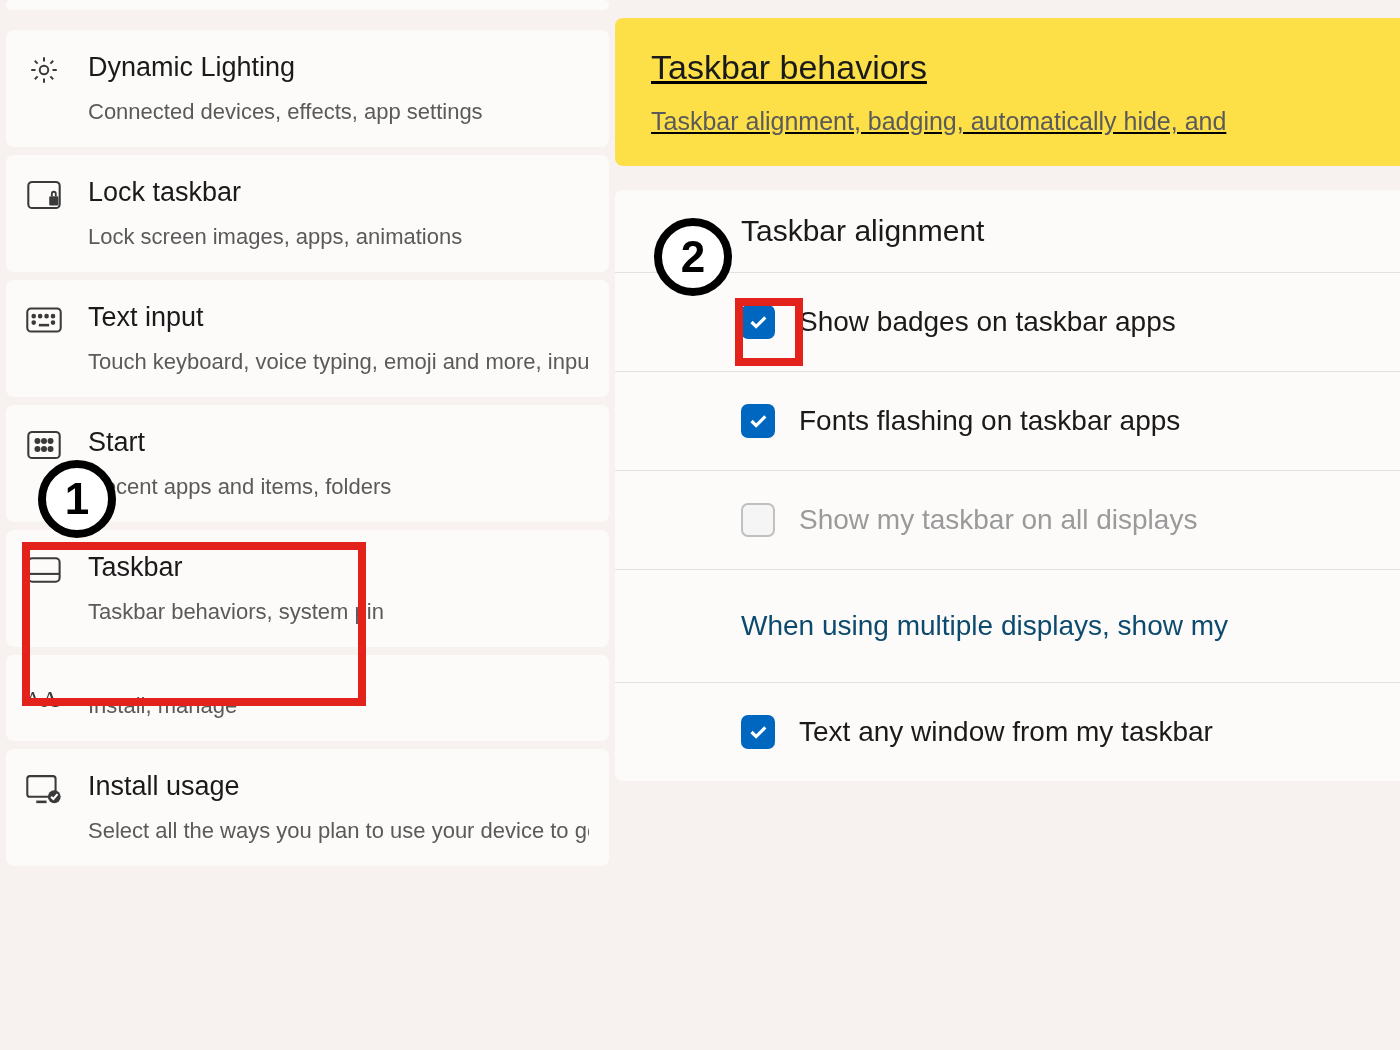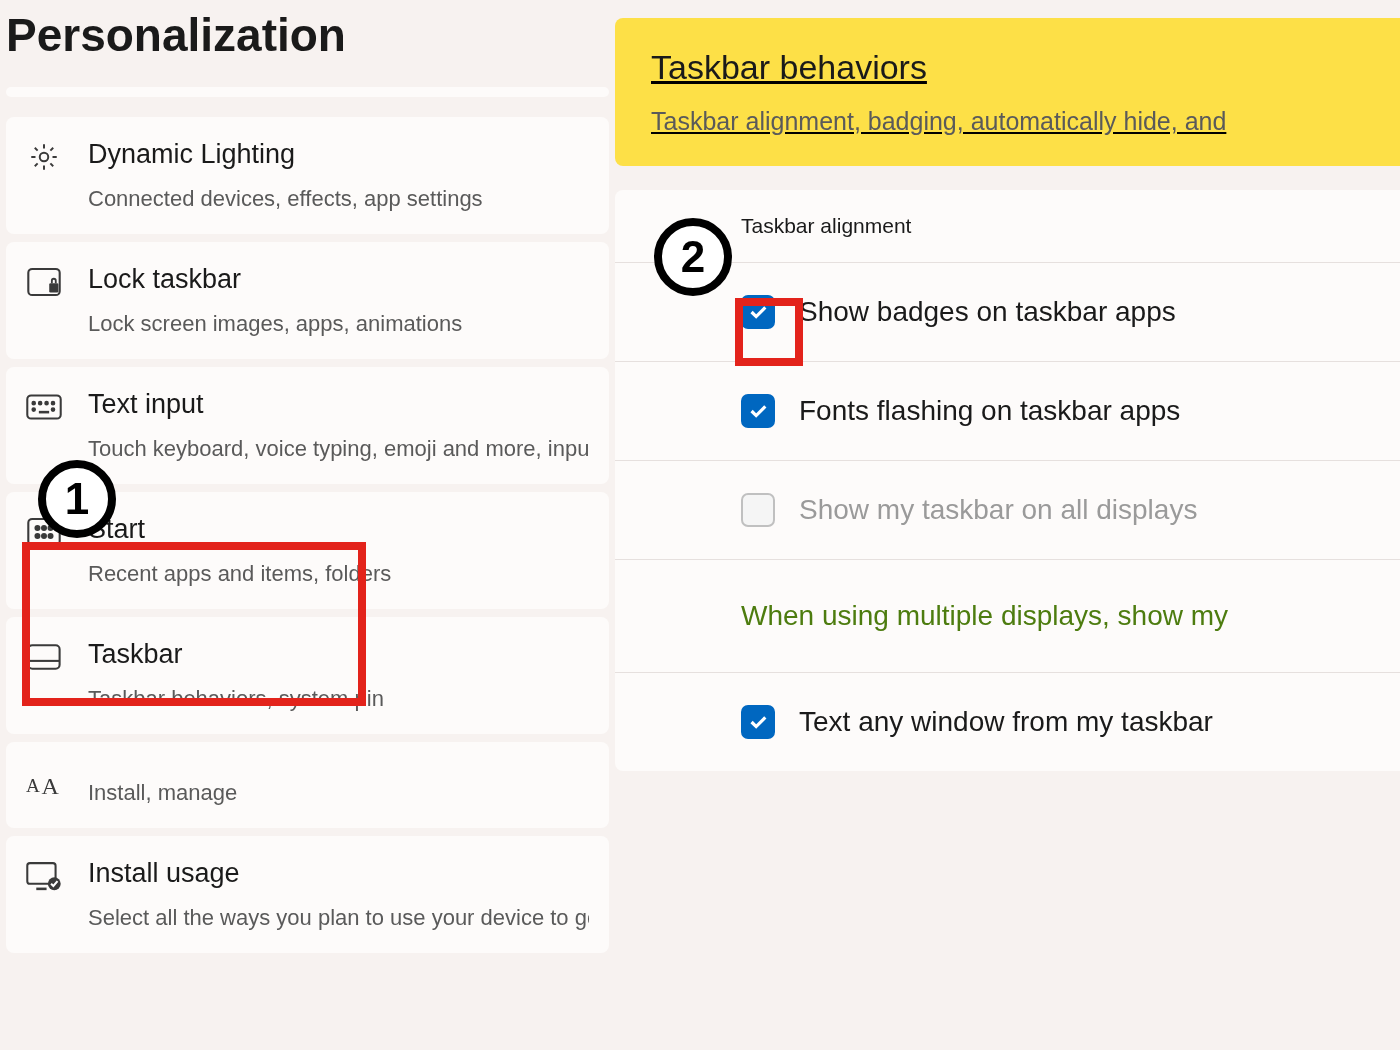--- a/index.html
+++ b/index.html
@@ -77,21 +77,21 @@
 .behaviors-subtitle {
   font-size: 25px;
   color: #5a5a5a;
   margin-top: 20px;
 }
 .alignment-section {
   background: #fdfbfa;
   border-radius: 8px 0 0 8px;
 }
 .alignment-title {
-  font-size: 21px;
+  font-size: 30px;
   color: #1a1a1a;
   padding: 24px 0 24px 126px;
   border-bottom: 1px solid #e6e0de;
 }
 .option-row {
   padding: 32px 0 32px 126px;
   border-bottom: 1px solid #e6e0de;
   display: flex;
   align-items: center;
   gap: 24px;
@@ -122,21 +122,21 @@
 .checkbox.checked svg { display: block; }
 .option-label {
   font-size: 28px;
   color: #1a1a1a;
   white-space: nowrap;
 }
 .option-label.disabled { color: #9a9a9a; }
 .multi-displays-text {
   padding: 40px 0 40px 126px;
   font-size: 28px;
-  color: #4d7c0f;
+  color: #0c4a6e;
   border-bottom: 1px solid #e6e0de;
   white-space: nowrap;
 }
 .red-highlight {
   position: absolute;
   border: 8px solid #e3231b;
   pointer-events: none;
 }
 .step-badge {
   position: absolute;
@@ -150,21 +150,20 @@
   justify-content: center;
   font-size: 44px;
   font-weight: 700;
   pointer-events: none;
 }
 </style>
 </head>
 <body>
 
 <div class="left-panel">
-  <h1 class="page-title">Personalization</h1>
   <div class="topslice"></div>
 
   <div class="settings-item">
     <div class="icon">
       <svg width="34" height="34" viewBox="0 0 24 24" fill="none" stroke="#3a3a3a" stroke-width="1.4">
         <circle cx="12" cy="12" r="3"></circle>
         <line x1="12" y1="3" x2="12" y2="6"></line>
           <line x1="12" y1="18" x2="12" y2="21"></line>
         <line x1="3" y1="12" x2="6" y2="12"></line>
           <line x1="18" y1="12" x2="21" y2="12"></line>

